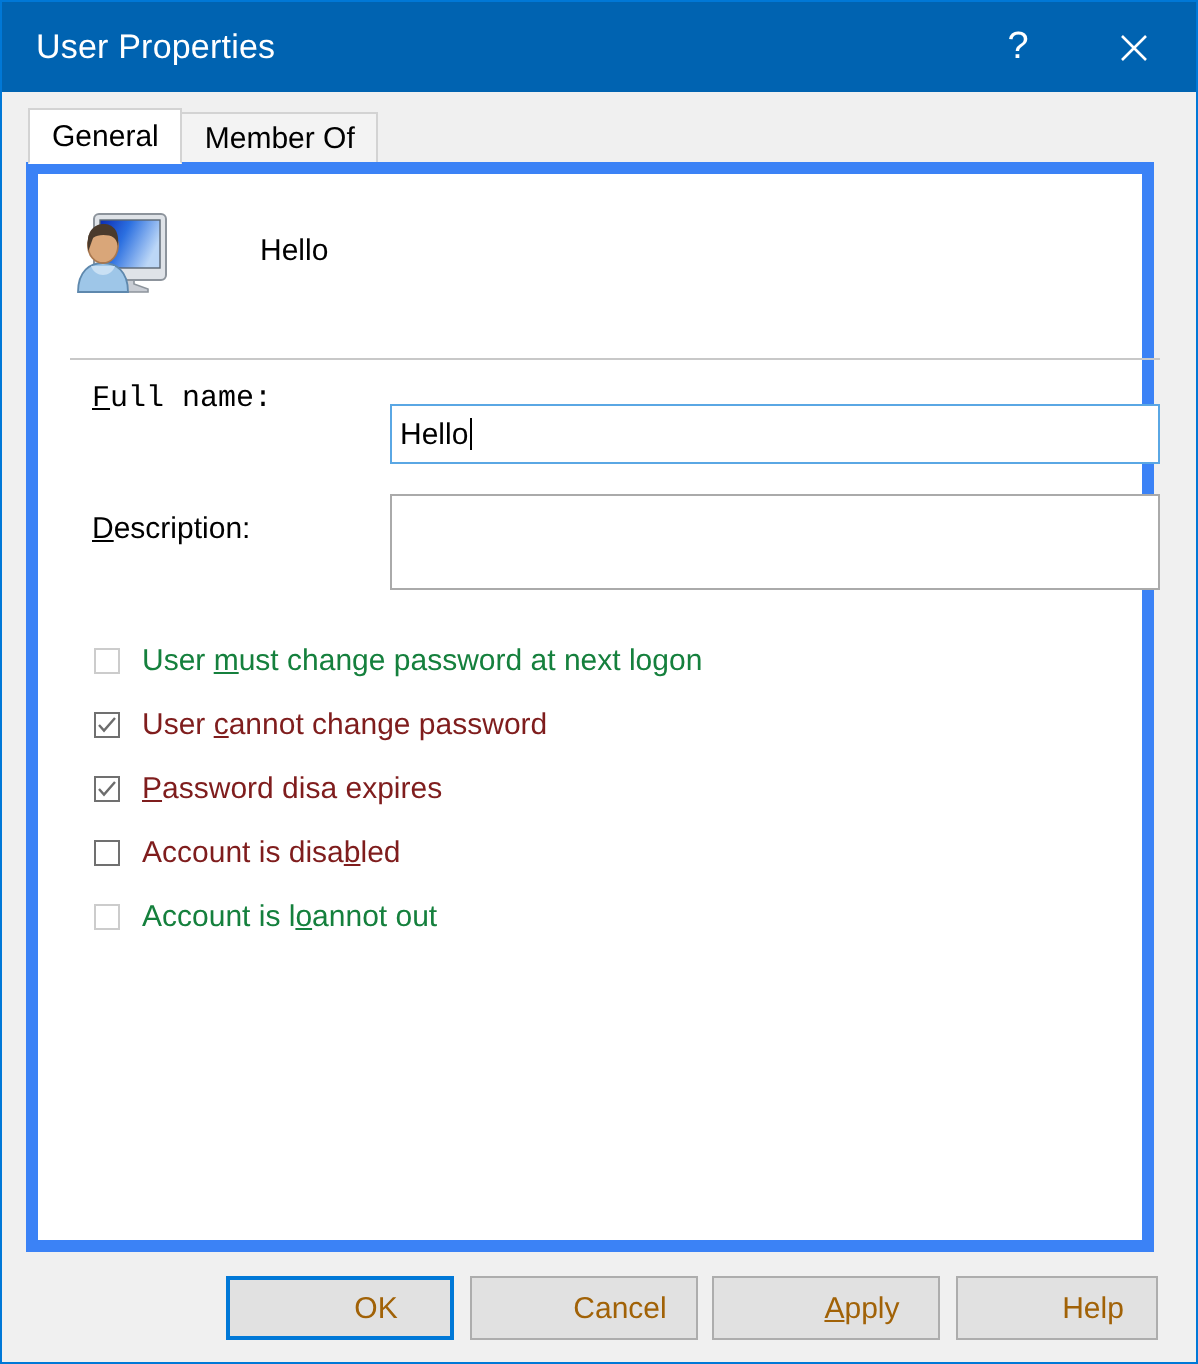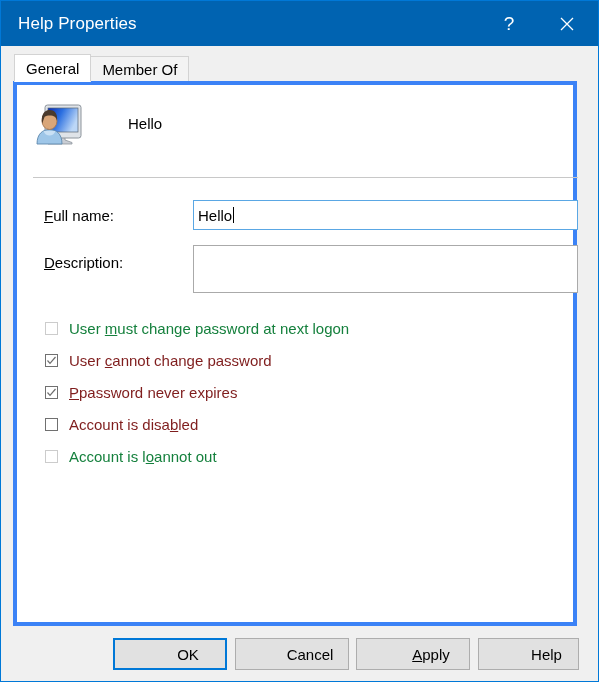--- a/index.html
+++ b/index.html
@@ -101,21 +101,21 @@
 
   
   .panel {
     position: absolute;
     left: 12px;
     top: 80px;
     width: 564px;
     height: 545px;
     box-sizing: border-box;
     background: #ffffff;
-    border: 4px solid #3b82f6;
+    border: 6px solid #3b82f6;
   }
 
   .identity {
     position: absolute;
     left: 17px;
     top: 14px;
     display: flex;
     align-items: center;
   }
   .user-icon {
@@ -176,21 +176,21 @@
     margin-left: 1px;
     vertical-align: middle;
   }
   .input-description {
     left: 176px;
     top: 160px;
     width: 385px;
     height: 48px;
     border: 1px solid #aaaaaa;
   }
-  .label-fullname { left: 27px; top: 122px; }
+  .label-fullname { left: 27px; top: 104px; font-family: Liberation Mono, monospace; }
   .label-description { left: 27px; top: 169px; }
 
   u.ak { text-decoration: underline; text-underline-offset: 1px; }
 
   
   .checks {
     position: absolute;
     left: 28px;
     top: 227px;
     width: 520px;
@@ -236,21 +236,21 @@
   }
   .btn {
     position: absolute;
     top: 12px;
     height: 32px;
     box-sizing: border-box;
     background: #e1e1e1;
     border: 1px solid #adadad;
     font-family: "Liberation Sans", sans-serif;
     font-size: 15px;
-    color: #000000;
+    color: #a16207;
     display: flex;
     align-items: center;
     justify-content: center;
     cursor: default;
     user-select: none;
     padding-left: 36px;
   }
   .btn.default {
     border: 2px solid #0078d7;
   }
@@ -258,21 +258,21 @@
   .btn-cancel { left: 233px; width: 114px; }
   .btn-apply  { left: 354px; width: 114px; }
   .btn-help   { left: 476px; width: 101px; }
 </style>
 </head>
 <body>
 
 <div class="window">
 
   <div class="titlebar">
-    <div class="title-text">Help Properties</div>
+    <div class="title-text">User Properties</div>
     <div class="titlebar-spacer"></div>
     <div class="title-btn help">?</div>
     <div class="title-btn close">
       <svg width="16" height="16" viewBox="0 0 16 16" aria-hidden="true">
         <path d="M2 2 L14 14 M14 2 L2 14" stroke="#ffffff" stroke-width="1.3" fill="none"></path>
       </svg>
     </div>
   </div>
 
   <div class="tabstrip">
@@ -343,21 +343,21 @@
         </span>
         <span class="check-label"><span>User </span><u class="ak">c</u><span>annot change password</span></span>
       </div>
 
       <div class="check-row">
         <span class="cbox">
           <svg width="11" height="11" viewBox="0 0 11 11" aria-hidden="true">
               <path d="M1.5 5.5 L4 8.3 L9.5 2" stroke="#6d6d6d" stroke-width="1.2" fill="none"></path>
             </svg>
         </span>
-        <span class="check-label"><span></span><u class="ak">P</u><span>password never expires</span></span>
+        <span class="check-label"><span></span><u class="ak">P</u><span>assword disa expires</span></span>
       </div>
 
       <div class="check-row">
         <span class="cbox"></span>
         <span class="check-label"><span>Account is disa</span><u class="ak">b</u><span>led</span></span>
       </div>
 
       <div class="check-row disabled">
         <span class="cbox"></span>
         <span class="check-label"><span>Account is l</span><u class="ak">o</u><span>annot out</span></span>

